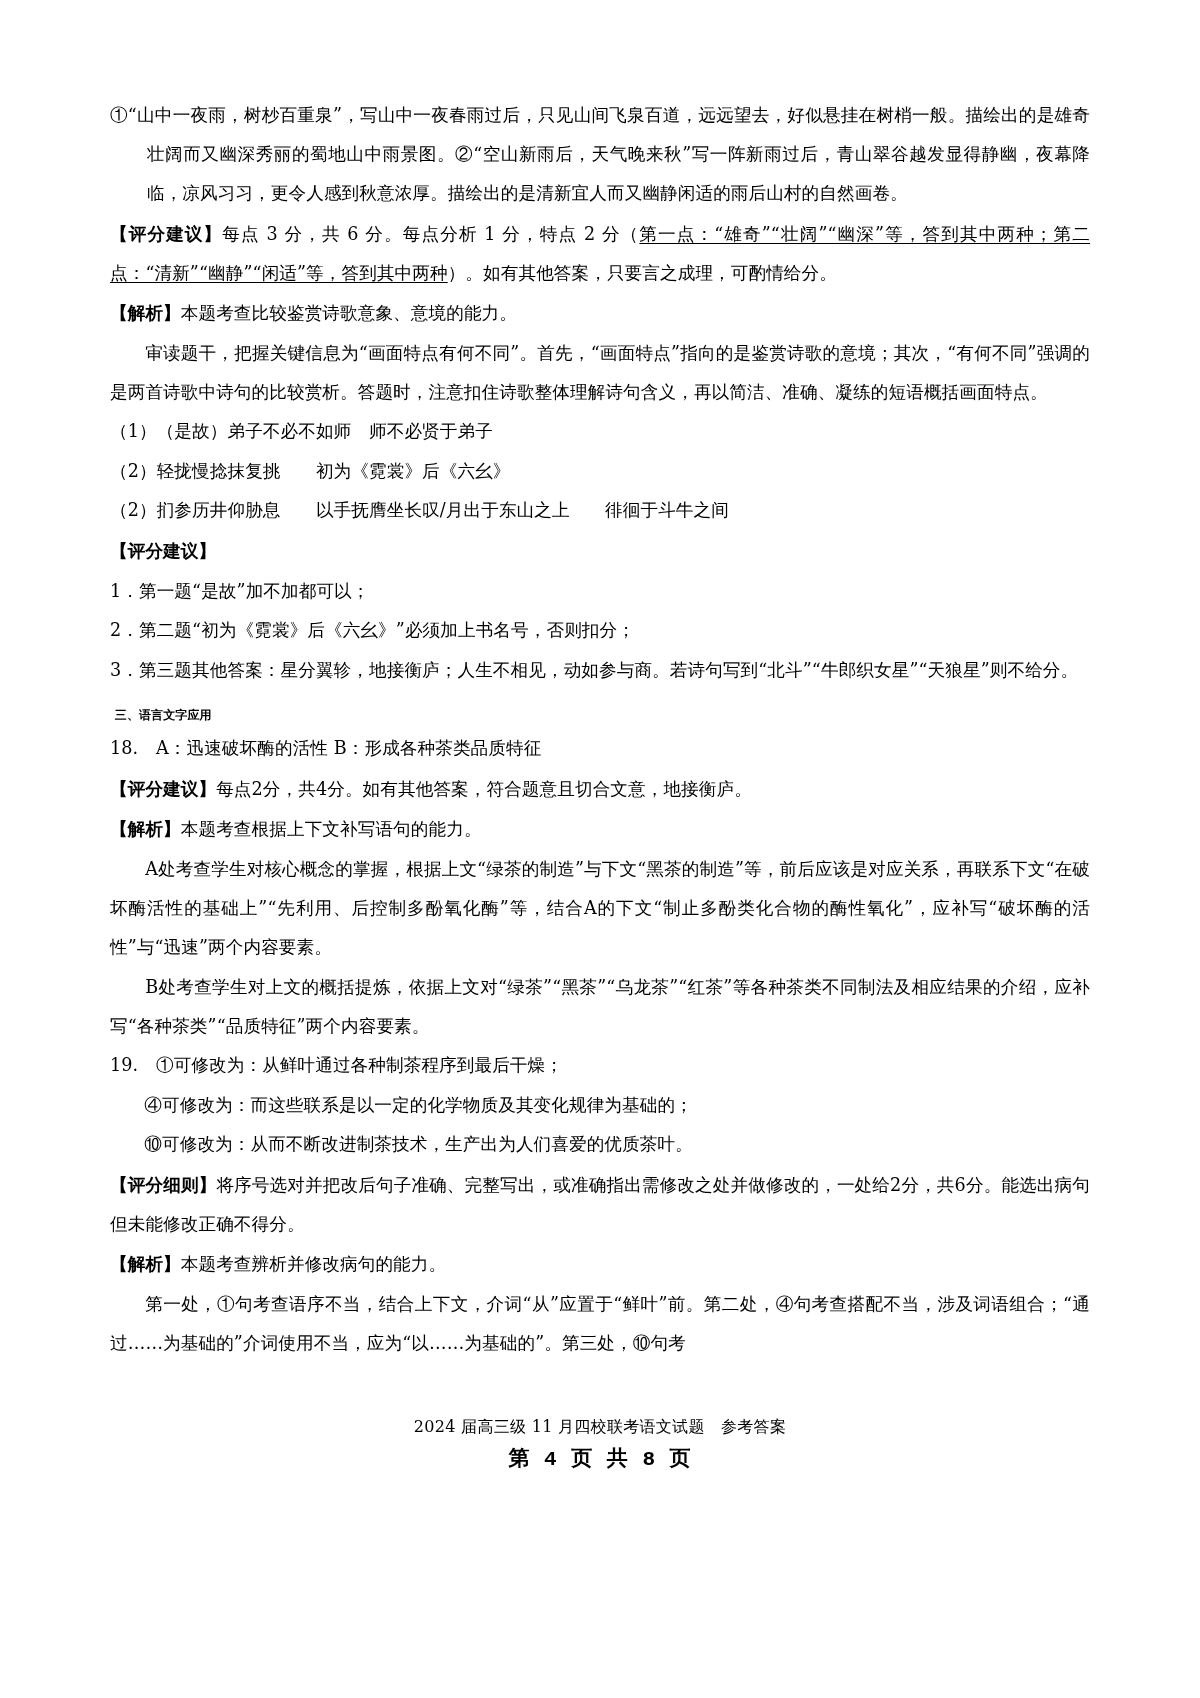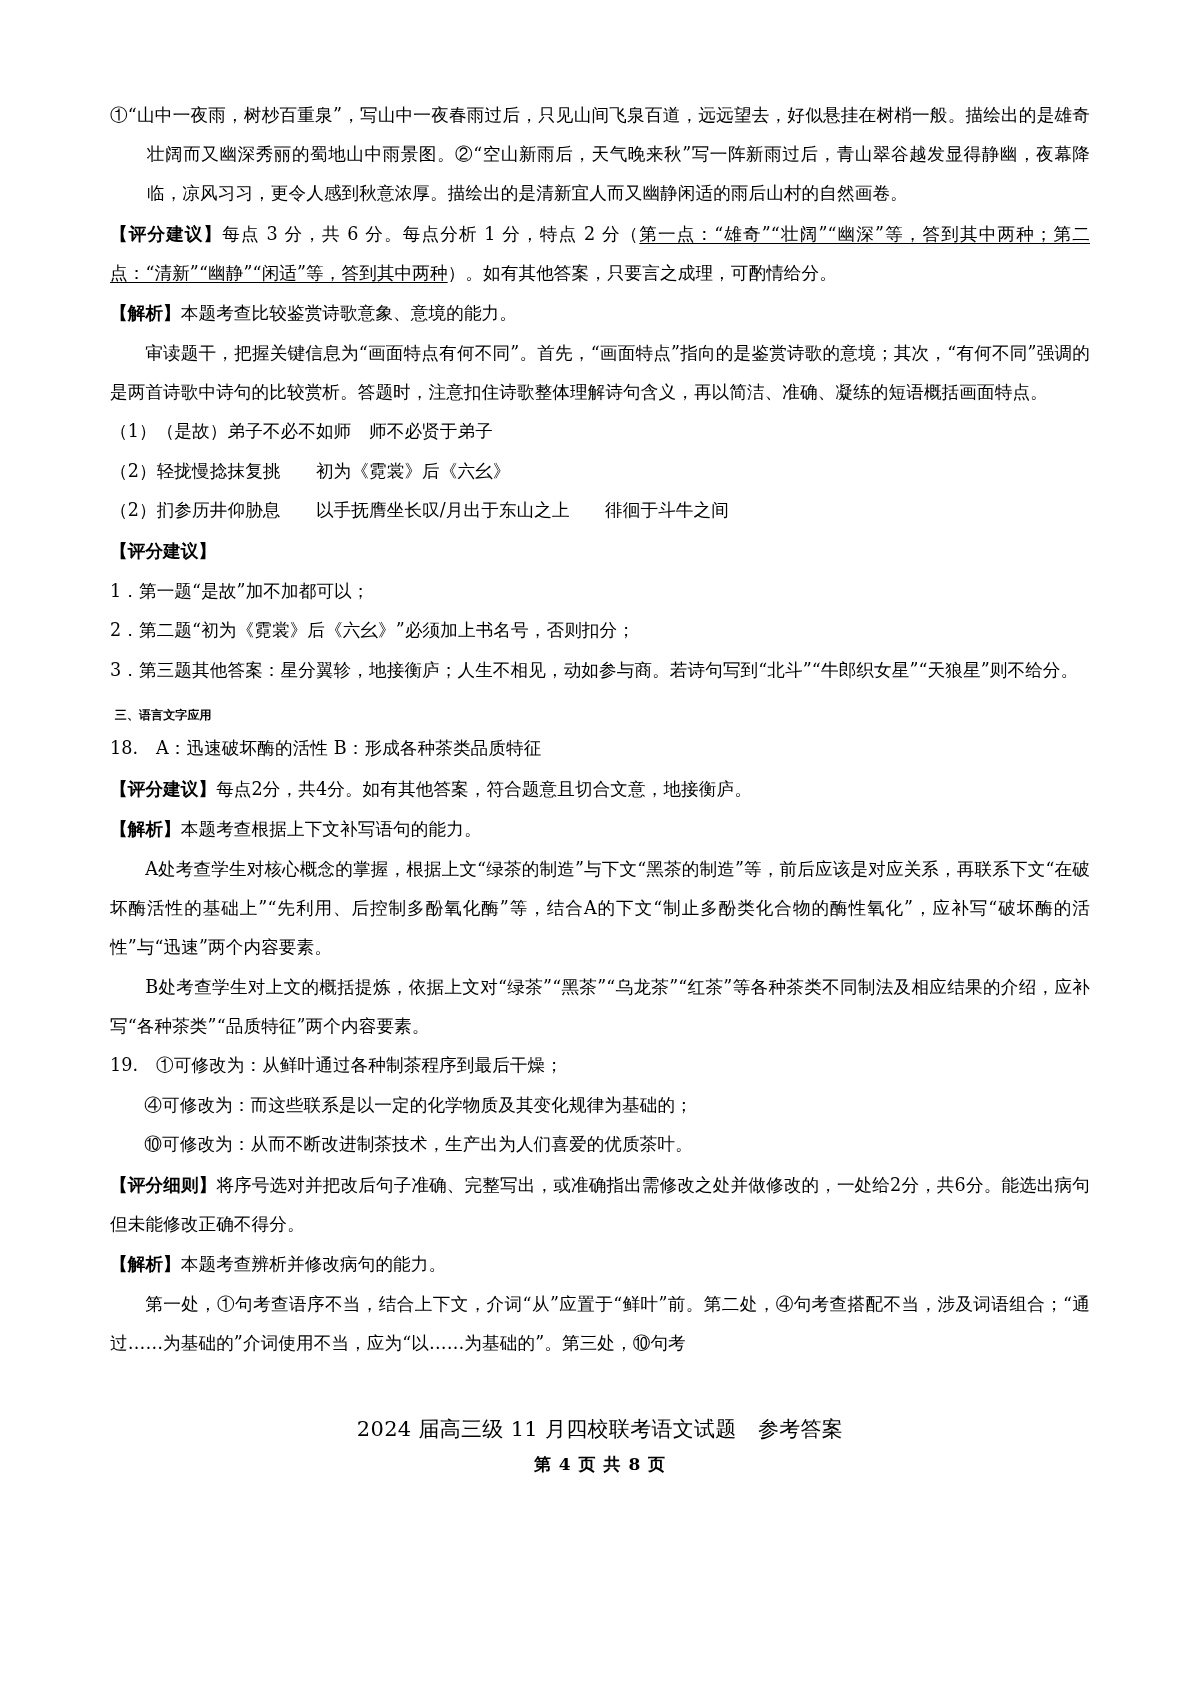--- a/index.html
+++ b/index.html
@@ -59,29 +59,30 @@
     font-size: 12px;
   }
   .footer {
     position: absolute;
     left: 0;
     right: 0;
     bottom: 48px;
     text-align: center;
   }
   .footer-title {
-    font-size: 21px;
+    font-size: 16px;
     line-height: 1.7;
     letter-spacing: 0.3px;
   }
   .footer-page {
-    font-size: 17px;
+    font-size: 21px;
     font-weight: 700;
     line-height: 1.9;
     letter-spacing: 1px;
+    font-family: Liberation Mono, monospace;
   }
 </style>
 </head>
 <body>
 
 <div class="page">
   <div class="doc-body">
 
     <p class="para hang-num">①“山中一夜雨，树杪百重泉”，写山中一夜春雨过后，只见山间飞泉百道，远远望去，好似悬挂在树梢一般。描绘出的是雄奇壮阔而又幽深秀丽的蜀地山中雨景图。②“空山新雨后，天气晚来秋”写一阵新雨过后，青山翠谷越发显得静幽，夜幕降临，凉风习习，更令人感到秋意浓厚。描绘出的是清新宜人而又幽静闲适的雨后山村的自然画卷。</p>
 

